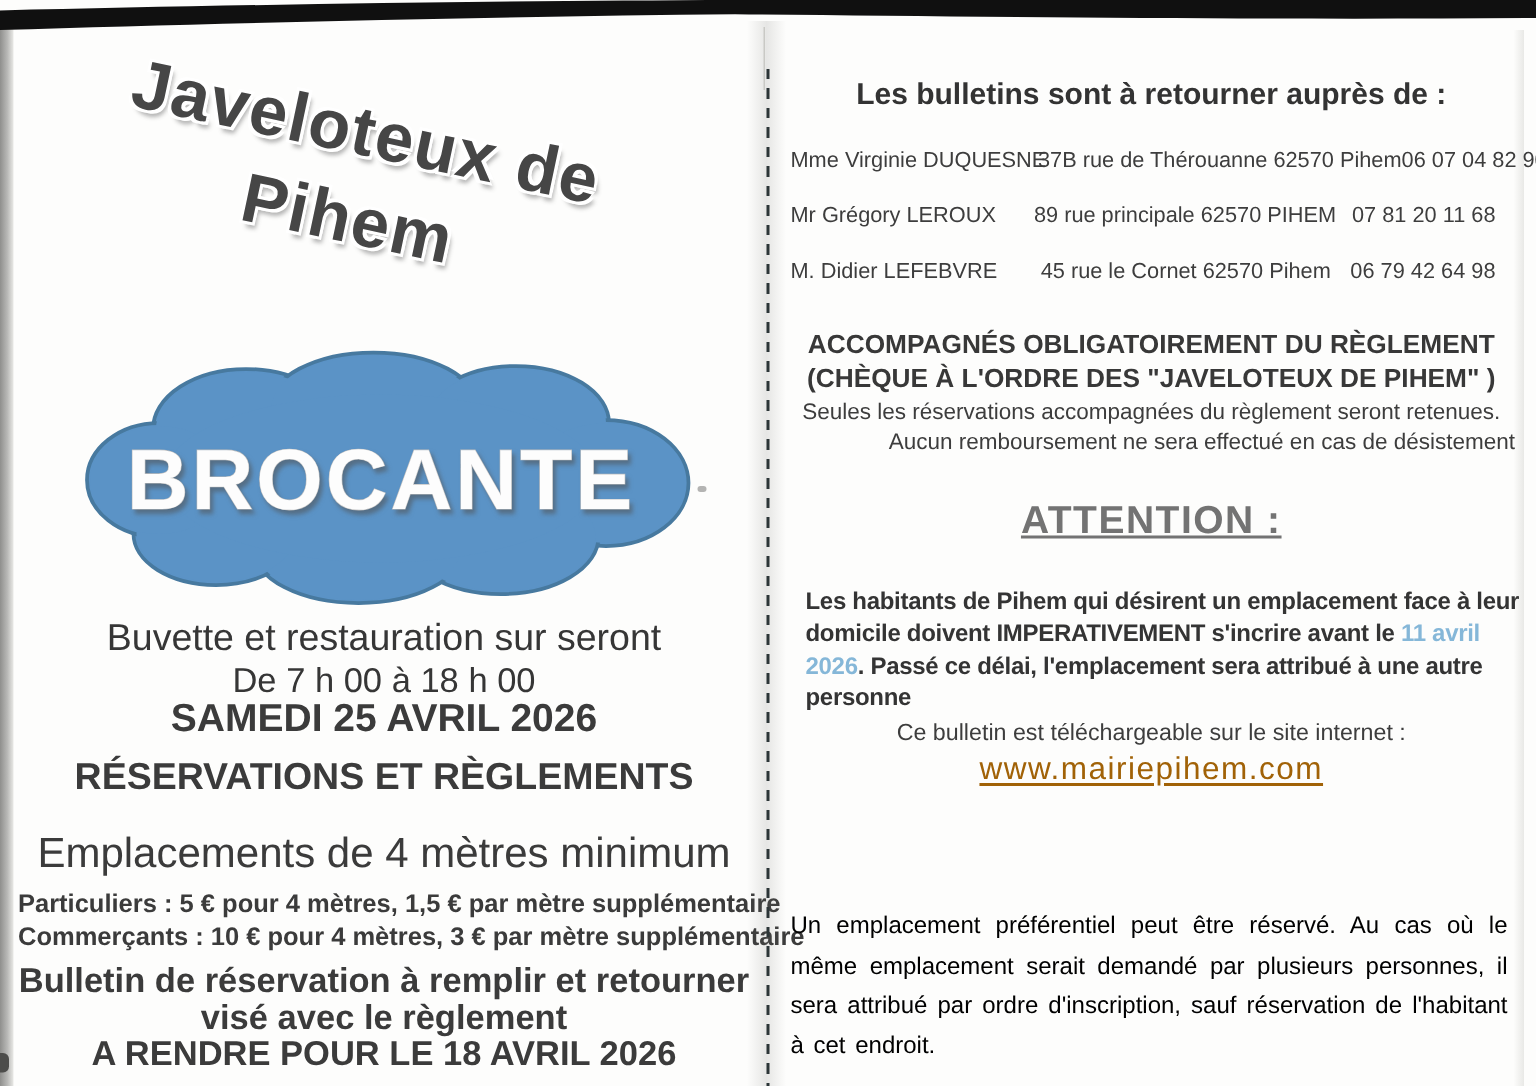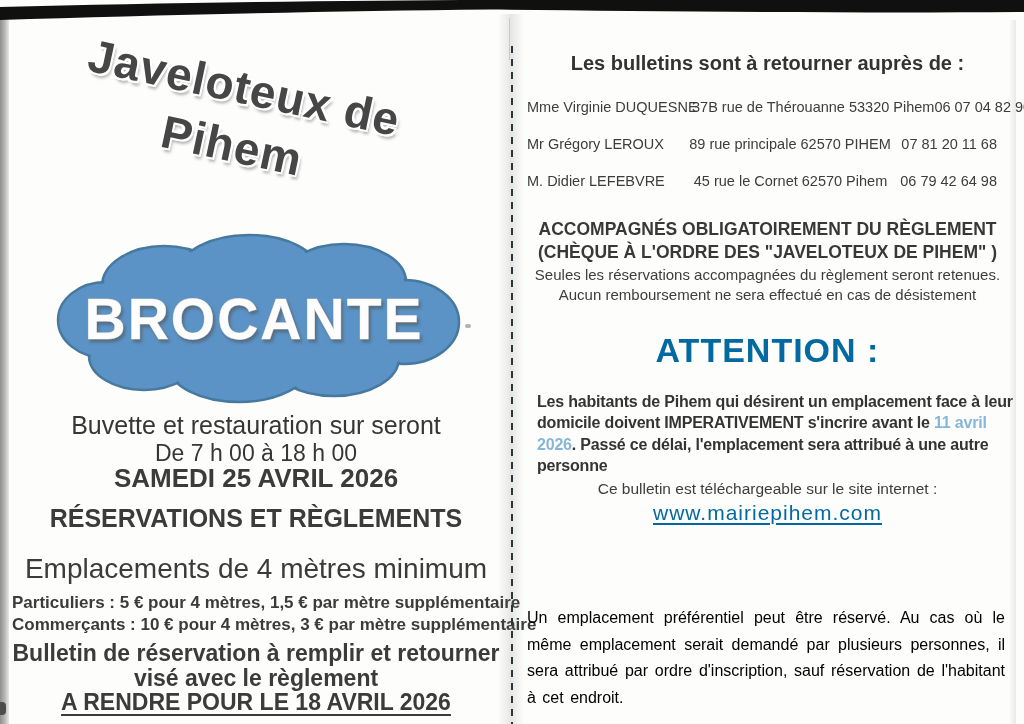--- a/index.html
+++ b/index.html
@@ -49,47 +49,47 @@
   .venue   {top:411px;font-size:25px;font-weight:400;color:#363636;}
   .hours   {top:440px;font-size:23px;font-weight:400;color:#363636;}
   .bigdate {top:463px;font-size:26px;font-weight:700;}
   .resa    {top:504px;font-size:25px;font-weight:700;}
   .pitch   {top:553px;font-size:28px;font-weight:400;}
   .price1  {top:593px;font-size:17px;font-weight:700;}
   .price2  {top:615px;font-size:17px;font-weight:700;}
   .ret1    {top:640px;font-size:23px;font-weight:700;}
   .ret2    {top:665px;font-size:23px;font-weight:700;}
   .deadline{top:689px;font-size:23px;font-weight:700;}
-  .deadline span{text-decoration:underline;text-decoration-thickness:2px;text-underline-offset:4px;}
+  .deadline span{text-decoration-thickness:2px;text-underline-offset:4px;}
 
   
   .page-right{position:absolute;left:525px;top:0;width:485px;height:724px;}
   .rp-center{position:absolute;left:0;width:100%;text-align:center;white-space:nowrap;}
   .contacts-heading{top:52px;font-size:20px;font-weight:700;color:#333;}
   .contact-row{
     position:absolute;left:2px;width:470px;display:flex;align-items:baseline;
     font-size:14.5px;color:#3d3d3d;white-space:nowrap;
   }
   .contact-row .c-name{width:165px;text-align:left;}
   .contact-row .c-addr{flex:1;text-align:center;}
   .contact-row .c-phone{width:108px;text-align:right;}
   .row0{top:99px;} .row1{top:136px;} .row2{top:173px;}
   .pay1{top:219px;font-size:17.5px;font-weight:700;color:#383838;}
   .pay2{top:242px;font-size:17.5px;font-weight:700;color:#383838;}
   .note1{top:266px;font-size:15px;color:#3d3d3d;}
-  .note2{top:286px;font-size:15px;color:#3d3d3d;}
-  .attention-h{top:331px;font-size:34px;font-weight:700;letter-spacing:1px;color:#0369a1;}
+  .note2{top:286px;font-size:15px;color:#3d3d3d;text-align:right;}
+  .attention-h{top:331px;font-size:26px;font-weight:700;letter-spacing:1px;color:#737373;text-decoration:underline;}
   .attention-p{
     position:absolute;left:2px;top:375px;width:492px;
     font-size:16px;font-weight:700;line-height:1.34;letter-spacing:-0.2px;color:#343434;text-align:left;margin-left:10px;
   }
   .blue-date{color:#85b7d8;}
   .download{top:480px;font-size:15.5px;color:#3d3d3d;}
   .website{top:501px;font-size:21px;letter-spacing:1px;}
-  .website a{color:#0369a1;text-decoration:underline;text-underline-offset:3px;cursor:pointer;}
+  .website a{color:#a16207;text-decoration:underline;text-underline-offset:3px;cursor:pointer;}
   .pref-note{
     position:absolute;left:2px;top:589px;width:478px;
     font-size:16px;line-height:1.66;color:#000000;text-align:justify;word-spacing:2px;
   }
 </style>
 </head>
 <body>
 
 <div class="scan">
 
@@ -151,21 +151,21 @@
       <span>A RENDRE POUR LE 18 AVRIL 2026</span>
     </div>
   </section>
 
   <section class="page-right">
 
     <div class="rp-center contacts-heading">Les bulletins sont à retourner auprès de :</div>
 
     <div class="contact-row row0">
       <span class="c-name">Mme Virginie DUQUESNE</span>
-      <span class="c-addr">37B rue de Thérouanne  53320 Pihem</span>
+      <span class="c-addr">37B rue de Thérouanne  62570 Pihem</span>
       <span class="c-phone">06 07 04 82 90</span>
     </div>
     <div class="contact-row row1">
       <span class="c-name">Mr Grégory  LEROUX</span>
       <span class="c-addr">89  rue principale  62570 PIHEM</span>
       <span class="c-phone">07 81 20 11 68</span>
     </div>
     <div class="contact-row row2">
       <span class="c-name">M. Didier LEFEBVRE</span>
       <span class="c-addr">45 rue le Cornet   62570   Pihem</span>

